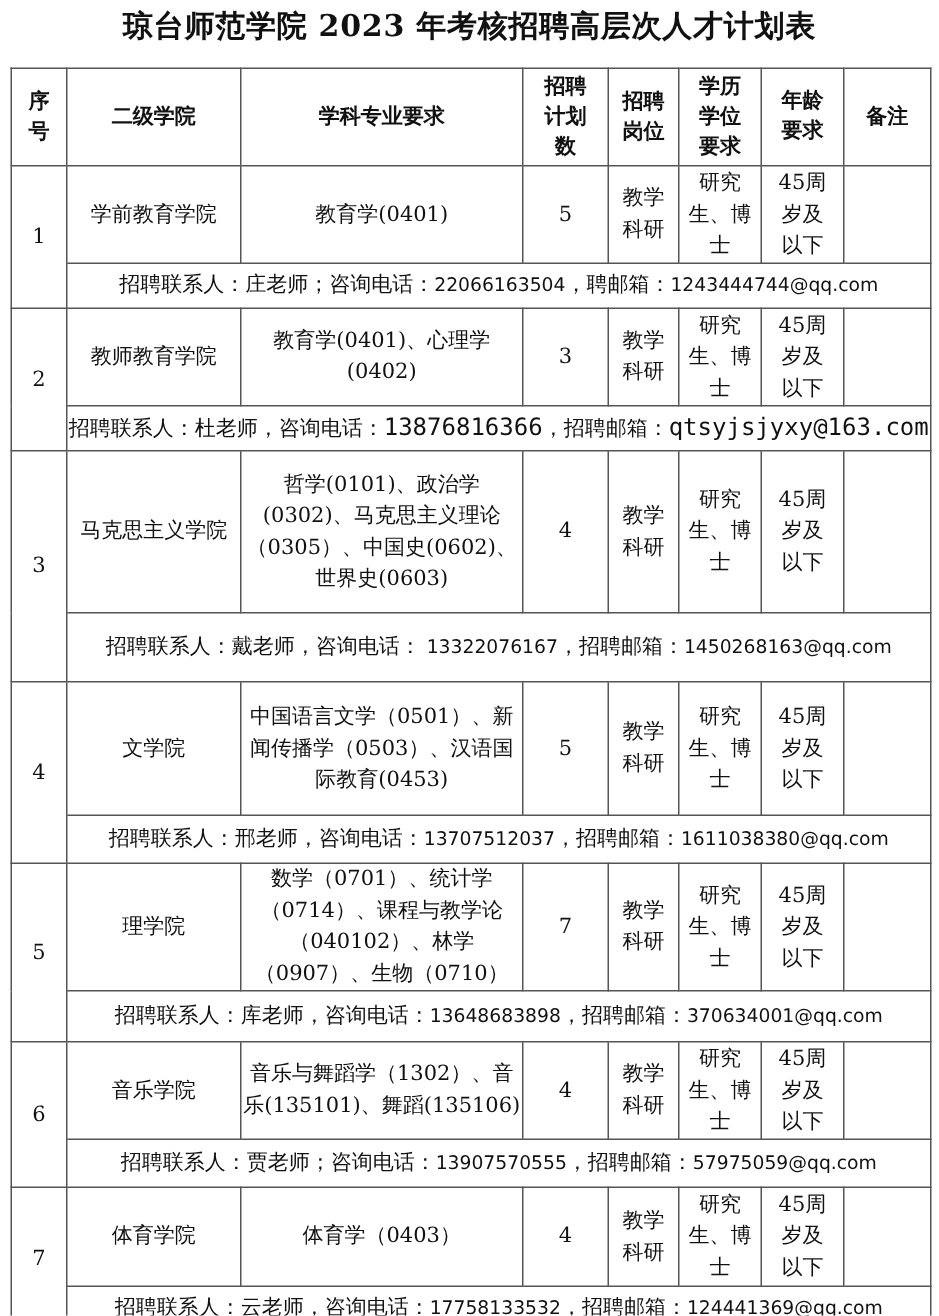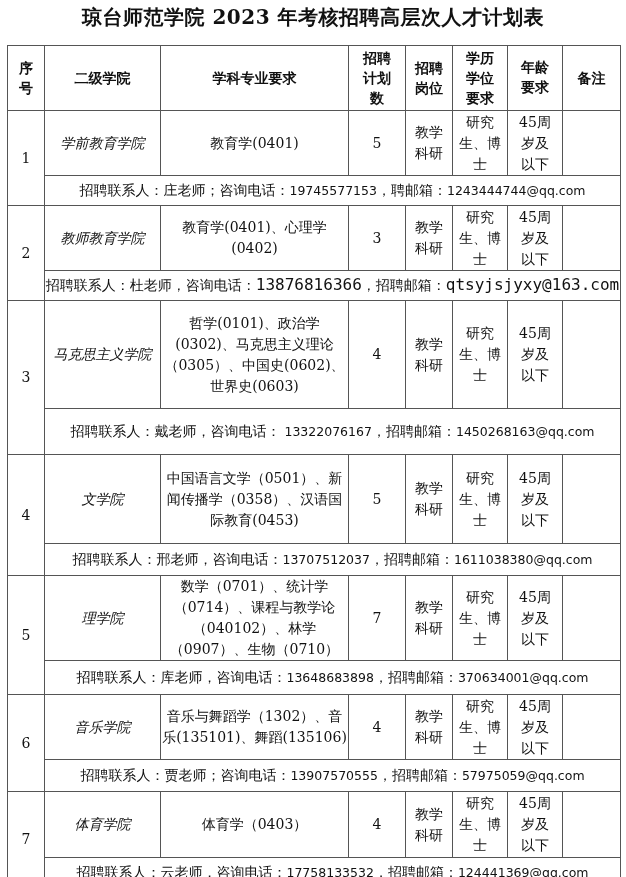--- a/index.html
+++ b/index.html
@@ -2,21 +2,21 @@
 <html><head>
 <meta charset="utf-8">
 <style>
   html, body { margin: 0; padding: 0; background: #ffffff; }
   body { width: 626px; height: 877px; position: relative; overflow: hidden; font-family: "DejaVu Serif", "Liberation Serif", serif; color: #111; }
   .title { position: absolute; left: 0; top: 4px; width: 626px; text-align: center; font-family: "DejaVu Serif", "Liberation Serif", serif; font-weight: bold; font-size: 20px; letter-spacing: 0.5px; color: #111; }
   table.plan { position: absolute; left: 7px; top: 45px; width: 613px; border-collapse: collapse; table-layout: fixed; }
   table.plan td, table.plan th { border: 1.3px solid #555; padding: 0; vertical-align: middle; text-align: center; font-size: 14px; line-height: 21px; }
   table.plan th { font-family: "DejaVu Sans", "Liberation Sans", sans-serif; font-weight: bold; font-size: 14px; line-height: 20px; height: 64px; }
   td.seq { font-size: 15px; }
-  td.college { font-size: 14.5px; padding: 0 8px; font-style: italic; }
+  td.college { font-size: 14.5px; padding: 0 8px; }
   td.subject { text-align: left; padding: 0 6px; font-size: 14px; line-height: 21px; }
   td.num { font-size: 15px; }
   td.small { font-size: 14px; line-height: 21px; }
   td.contact { text-align: left; padding-left: 8px; font-size: 13.5px; white-space: nowrap; }
   td.contact .c-label { font-family: Liberation Mono, monospace; }
   td.contact .c-val { font-family: "DejaVu Sans", "Liberation Sans", sans-serif; font-size: 12.5px; }
   td.contact .c-val.mono { font-family: "DejaVu Sans Mono", "Liberation Mono", monospace; font-size: 16px; }
 </style>
 </head>
 <body>
@@ -68,21 +68,21 @@
         </td>
       <td class="small">
           <div style="width:44px;margin:0 auto;">研究生、博士</div>
         </td>
       <td class="small">
           <div style="width:36px;margin:0 auto;">45周岁及以下</div>
         </td>
       <td></td>
     </tr>
     <tr style="height:30px">
-      <td class="contact" colspan="7"><span class="c-label">招聘联系人：庄老师；咨询电话：</span><span class="c-val">19745577153</span><span class="c-label">，聘邮箱：</span><span class="c-val">1243444744@qq.com</span></td>
+      <td class="contact" colspan="7"><span class="c-label">招聘联系人：庄老师；咨询电话：</span><span class="c-val">22066163504</span><span class="c-label">，聘邮箱：</span><span class="c-val">1243444744@qq.com</span></td>
     </tr>
 
     <tr style="height:65px">
       <td class="seq" rowspan="2">2</td>
       <td class="college">教师教育学院</td>
       <td class="subject">教育学(0401)、心理学(0402)</td>
       <td class="num">3</td>
       <td class="small">
           <div style="width:30px;margin:0 auto;">教学科研</div>
         </td>
@@ -114,21 +114,21 @@
         </td>
       <td></td>
     </tr>
     <tr style="height:46px">
       <td class="contact" colspan="7"><span class="c-label">招聘联系人：戴老师，咨询电话：</span><span class="c-val"> 13322076167</span><span class="c-label">，招聘邮箱：</span><span class="c-val">1450268163@qq.com</span></td>
     </tr>
 
     <tr style="height:89px">
       <td class="seq" rowspan="2">4</td>
       <td class="college">文学院</td>
-      <td class="subject">中国语言文学（0501）、新闻传播学（0358）、汉语国际教育(0453)</td>
+      <td class="subject">中国语言文学（0501）、新闻传播学（0503）、汉语国际教育(0453)</td>
       <td class="num">5</td>
       <td class="small">
           <div style="width:30px;margin:0 auto;">教学科研</div>
         </td>
       <td class="small">
           <div style="width:44px;margin:0 auto;">研究生、博士</div>
         </td>
       <td class="small">
           <div style="width:36px;margin:0 auto;">45周岁及以下</div>
         </td>

